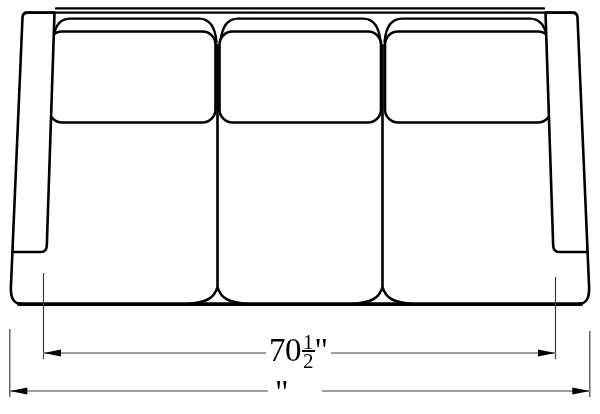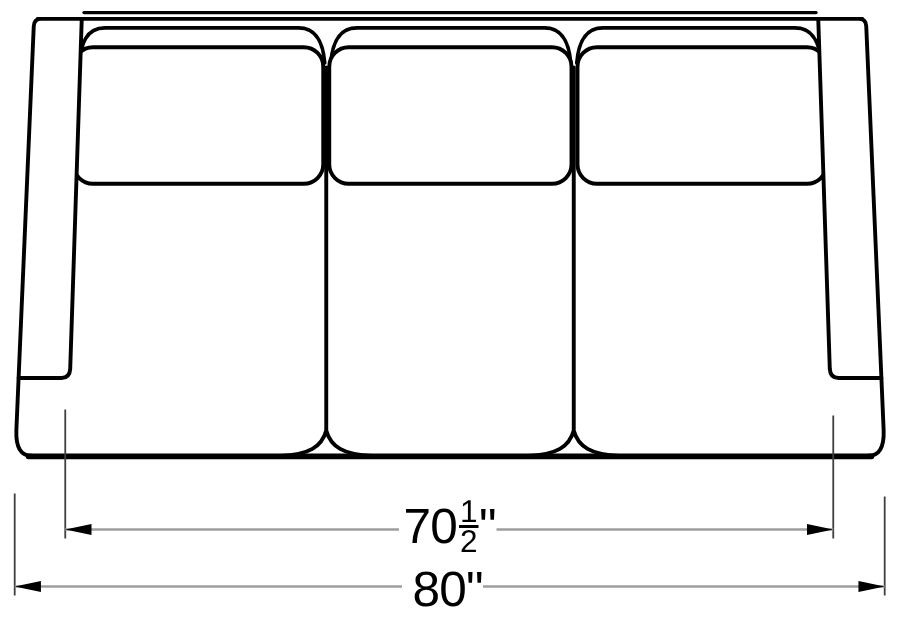--- a/index.html
+++ b/index.html
@@ -1,20 +1,20 @@
 <!DOCTYPE html>
 <html><head>
 <meta charset="utf-8">
 <style>
   html,body{margin:0;padding:0;background:#ffffff;}
   #stage{
     position:relative;
     width:600px;height:414px;
     background:#ffffff;
-    font-family:Liberation Sans, sans-serif;
+    font-family:Liberation Serif, serif;
     overflow:hidden;
   }
   #stage svg{position:absolute;left:0;top:0;}
   .dim-label{
     position:absolute;
     display:flex;
     align-items:flex-start;
     color:#000;
     white-space:nowrap;
   }
@@ -106,17 +106,16 @@
   <div class="dim-label" id="dim-inner-label">
     <span class="whole">70</span>
     <span class="frac">
       <span class="num">1</span>
       <span class="den">2</span>
     </span>
     <span class="unit">"</span>
   </div>
 
   <div class="dim-label" id="dim-outer-label">
-    <span class="whole">80</span>
     <span class="unit">"</span>
   </div>
 
 </div>
 
 </body></html>

